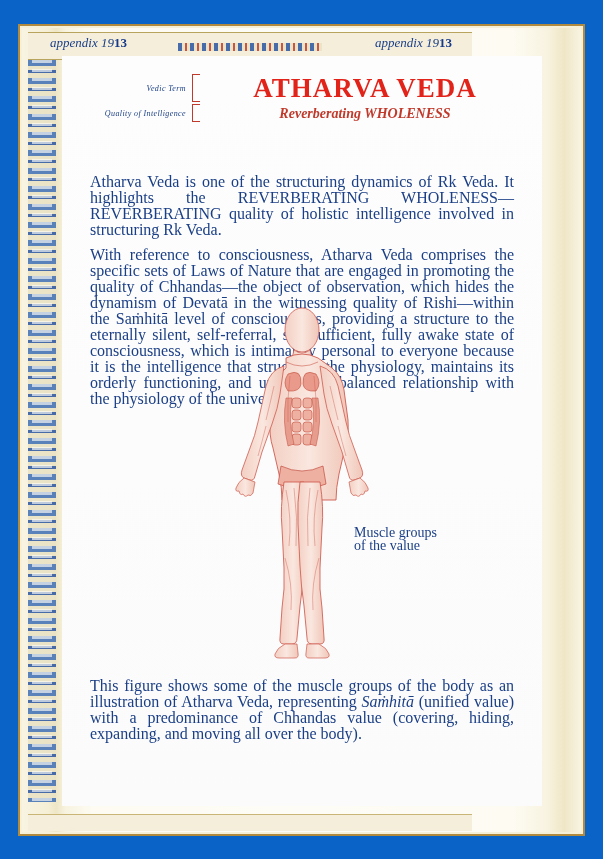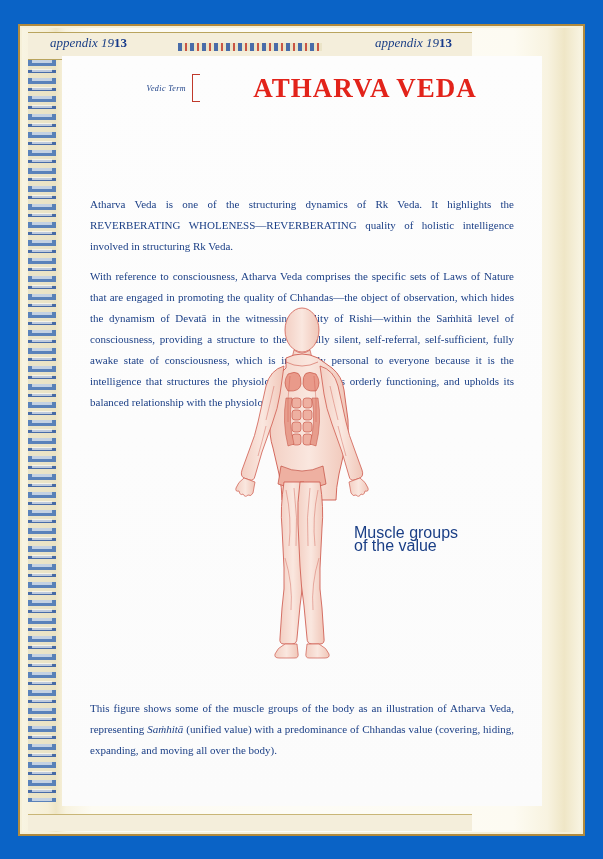--- a/index.html
+++ b/index.html
@@ -176,42 +176,41 @@
     color: #c0392b;
   }
   .title-row .grow { flex: 1; text-align: center; }
 
   
   .body-text {
     position: absolute;
     left: 28px;
     width: 424px;
     font-family: "Liberation Serif", serif;
-    font-size: 11px;
-    line-height: 21px;
+    font-size: 16px;
+    line-height: 16px;
     color: #1b3f86;
     text-align: justify;
-    margin-top: 20px;
   }
   .body-text p { margin: 0 0 9px 0; }
   .para-top { top: 118px; }
   .para-bottom { top: 622px; }
   .ital { font-style: italic; }
 
   
   .figure {
     position: absolute;
     left: 120px; top: 250px;
     width: 240px; height: 380px;
   }
   .fig-caption {
     position: absolute;
     left: 292px; top: 470px;
-    font-family: Liberation Sans, sans-serif;
-    font-size: 16px;
+    font-family: Liberation Serif, serif;
+    font-size: 14px;
     line-height: 13px;
     color: #1b3f86;
   }
   .caption-line { display: block; }
 </style>
 </head>
 <body>
 
 <div class="page">
 
@@ -234,20 +233,25 @@
   <div class="footer-strip"></div>
 
   <div class="content-panel">
     <div class="content-inner">
 
       <div class="title-block">
         <div class="title-row">
           <div class="title-tag">Vedic Term</div>
           <div class="bracket"></div>
           <div class="grow"><span class="title-main">ATHARVA VEDA</span></div>
+        </div>
+        <div class="title-row">
+          <div class="title-tag">Quality of Intelligence</div>
+          <div class="bracket"></div>
+          <div class="grow"><span class="title-third">Reverberating WHOLENESS</span></div>
         </div>
       </div>
 
       <div class="body-text para-top">
         <p>Atharva Veda is one of the structuring dynamics of Rk Veda. It highlights the REVERBERATING WHOLENESS—REVERBERATING quality of holistic intelligence involved in structuring Rk Veda.</p>
         <p>With reference to consciousness, Atharva Veda comprises the specific sets of Laws of Nature that are engaged in promoting the quality of Chhandas—the object of observation, which hides the dynamism of Devatā in the witnessing quality of Rishi—within the Saṁhitā level of consciousness, providing a structure to the eternally silent, self-referral, self-sufficient, fully awake state of consciousness, which is intimately personal to everyone because it is the intelligence that structures the physiology, maintains its orderly functioning, and upholds its balanced relationship with the physiology of the universe.</p>
       </div>
 
       <div class="figure">
         <svg viewBox="0 0 240 380" width="240" height="380">

